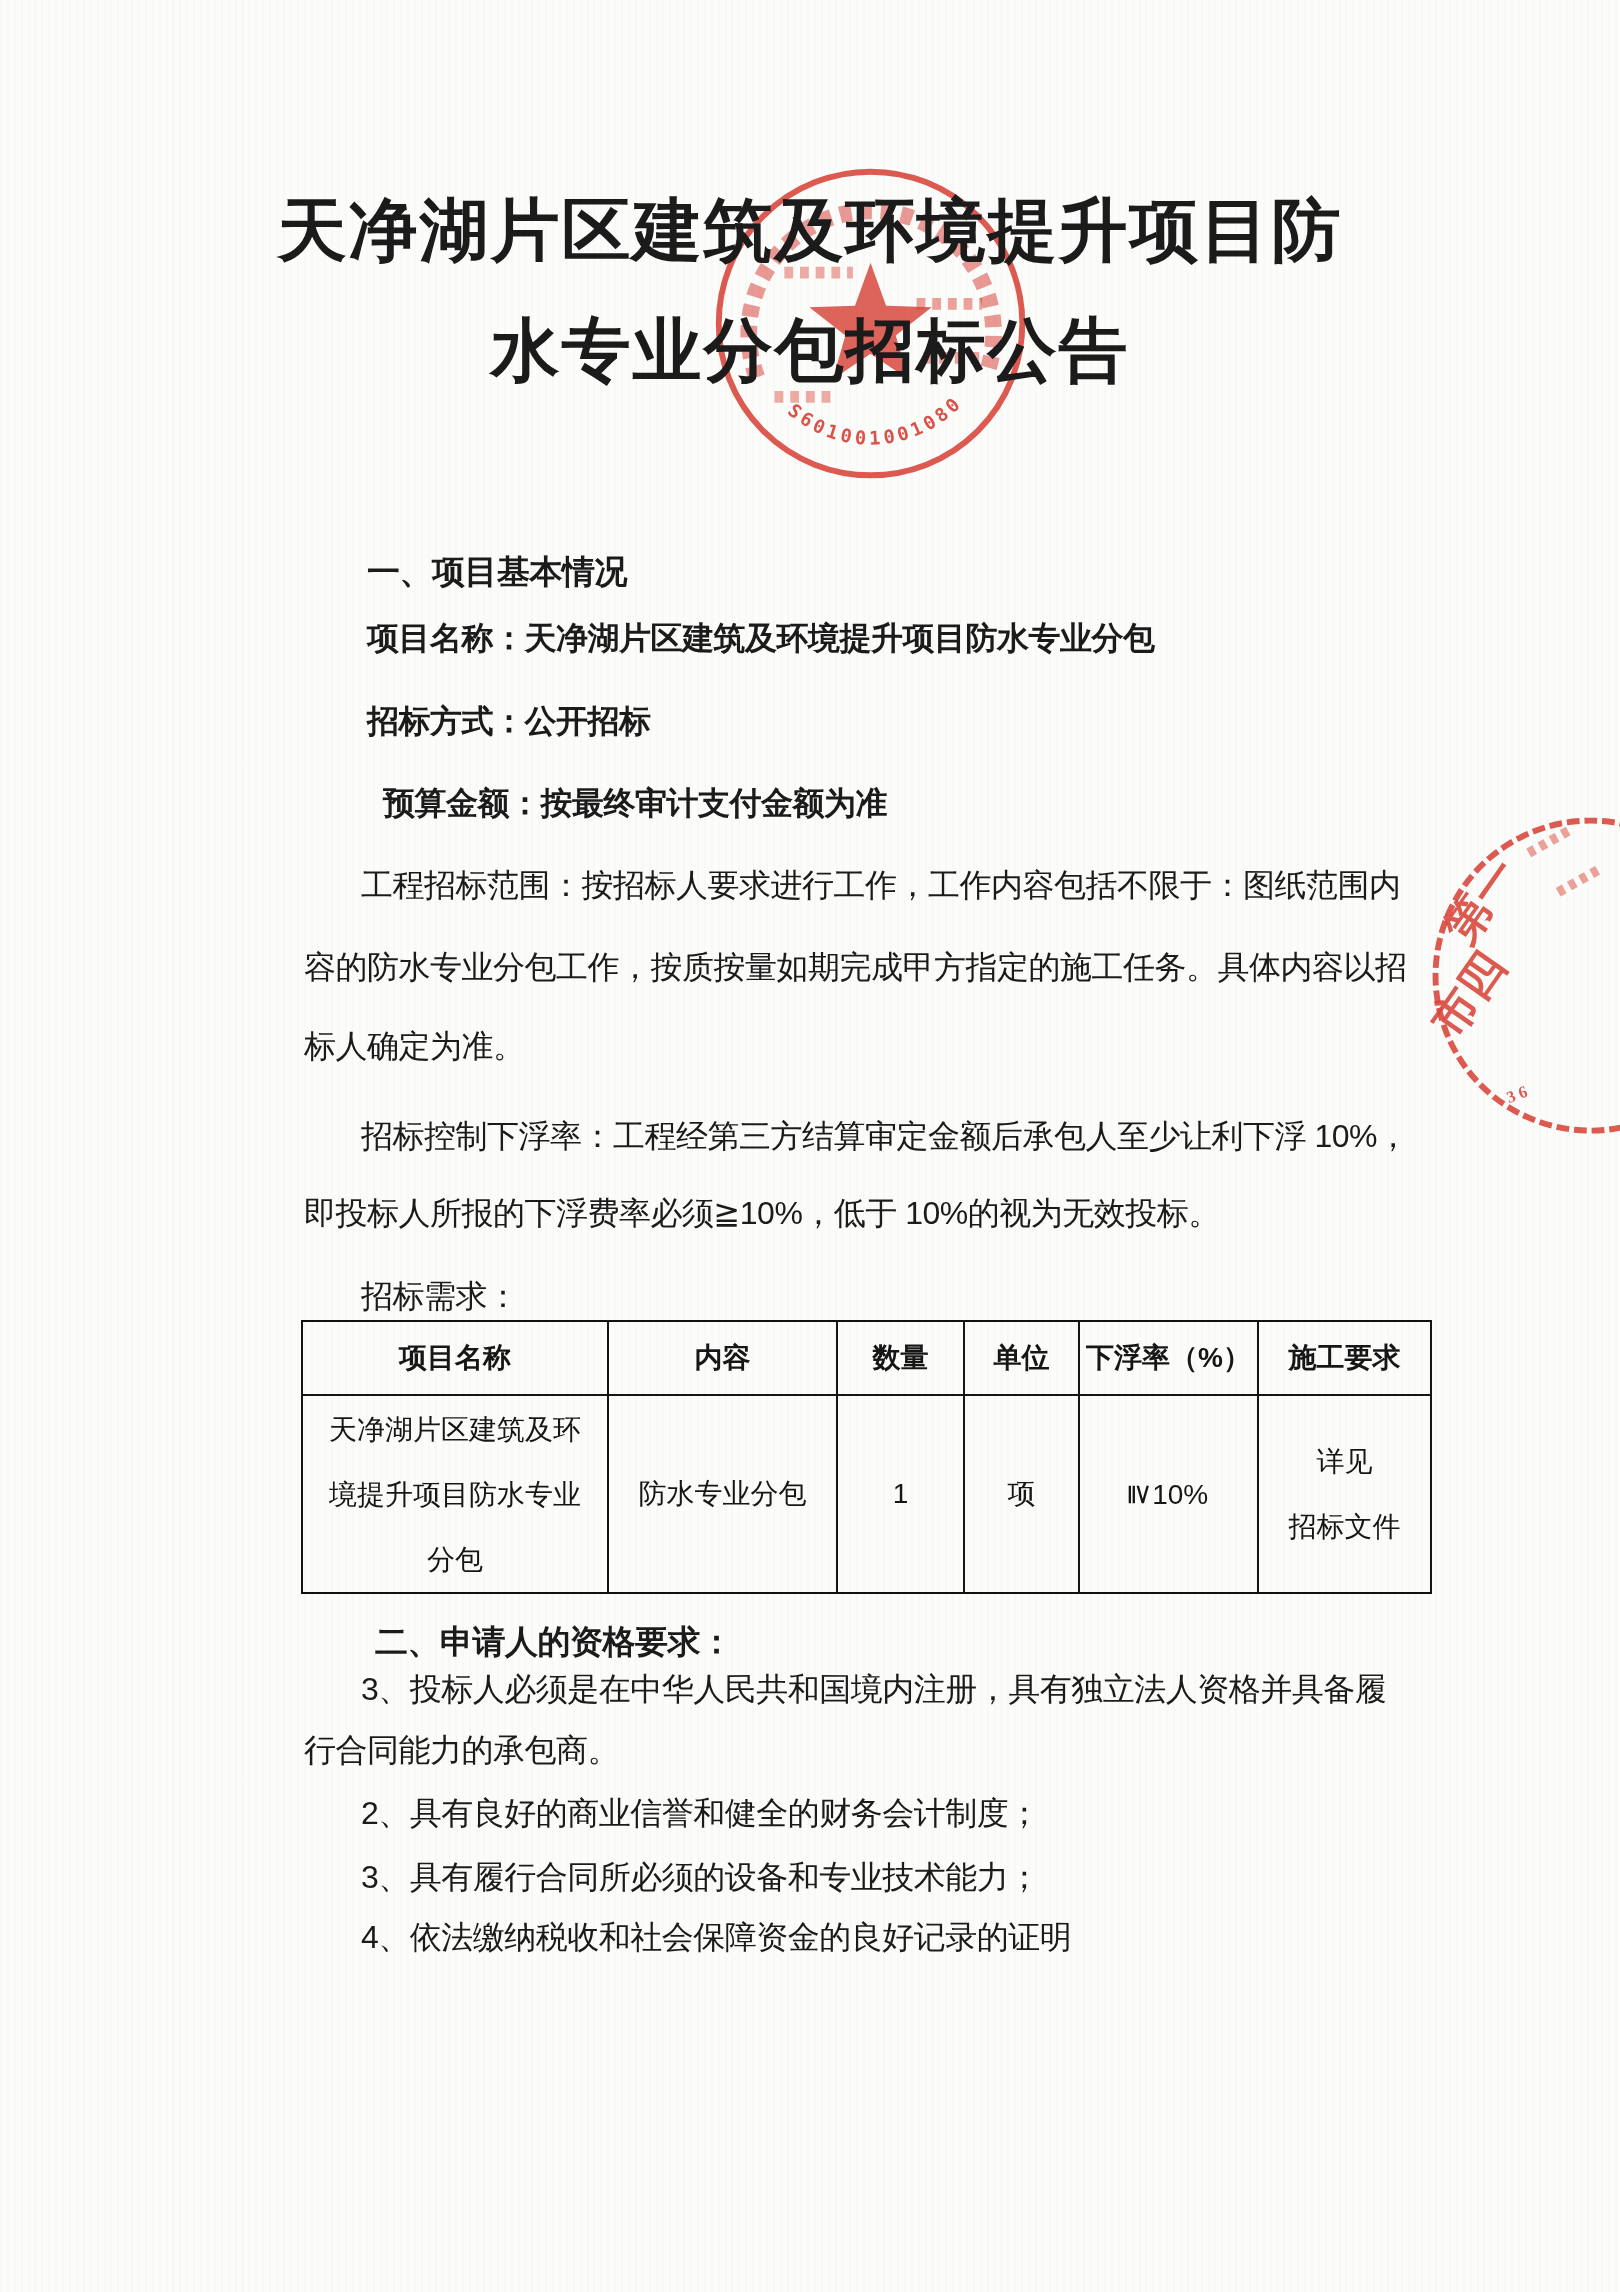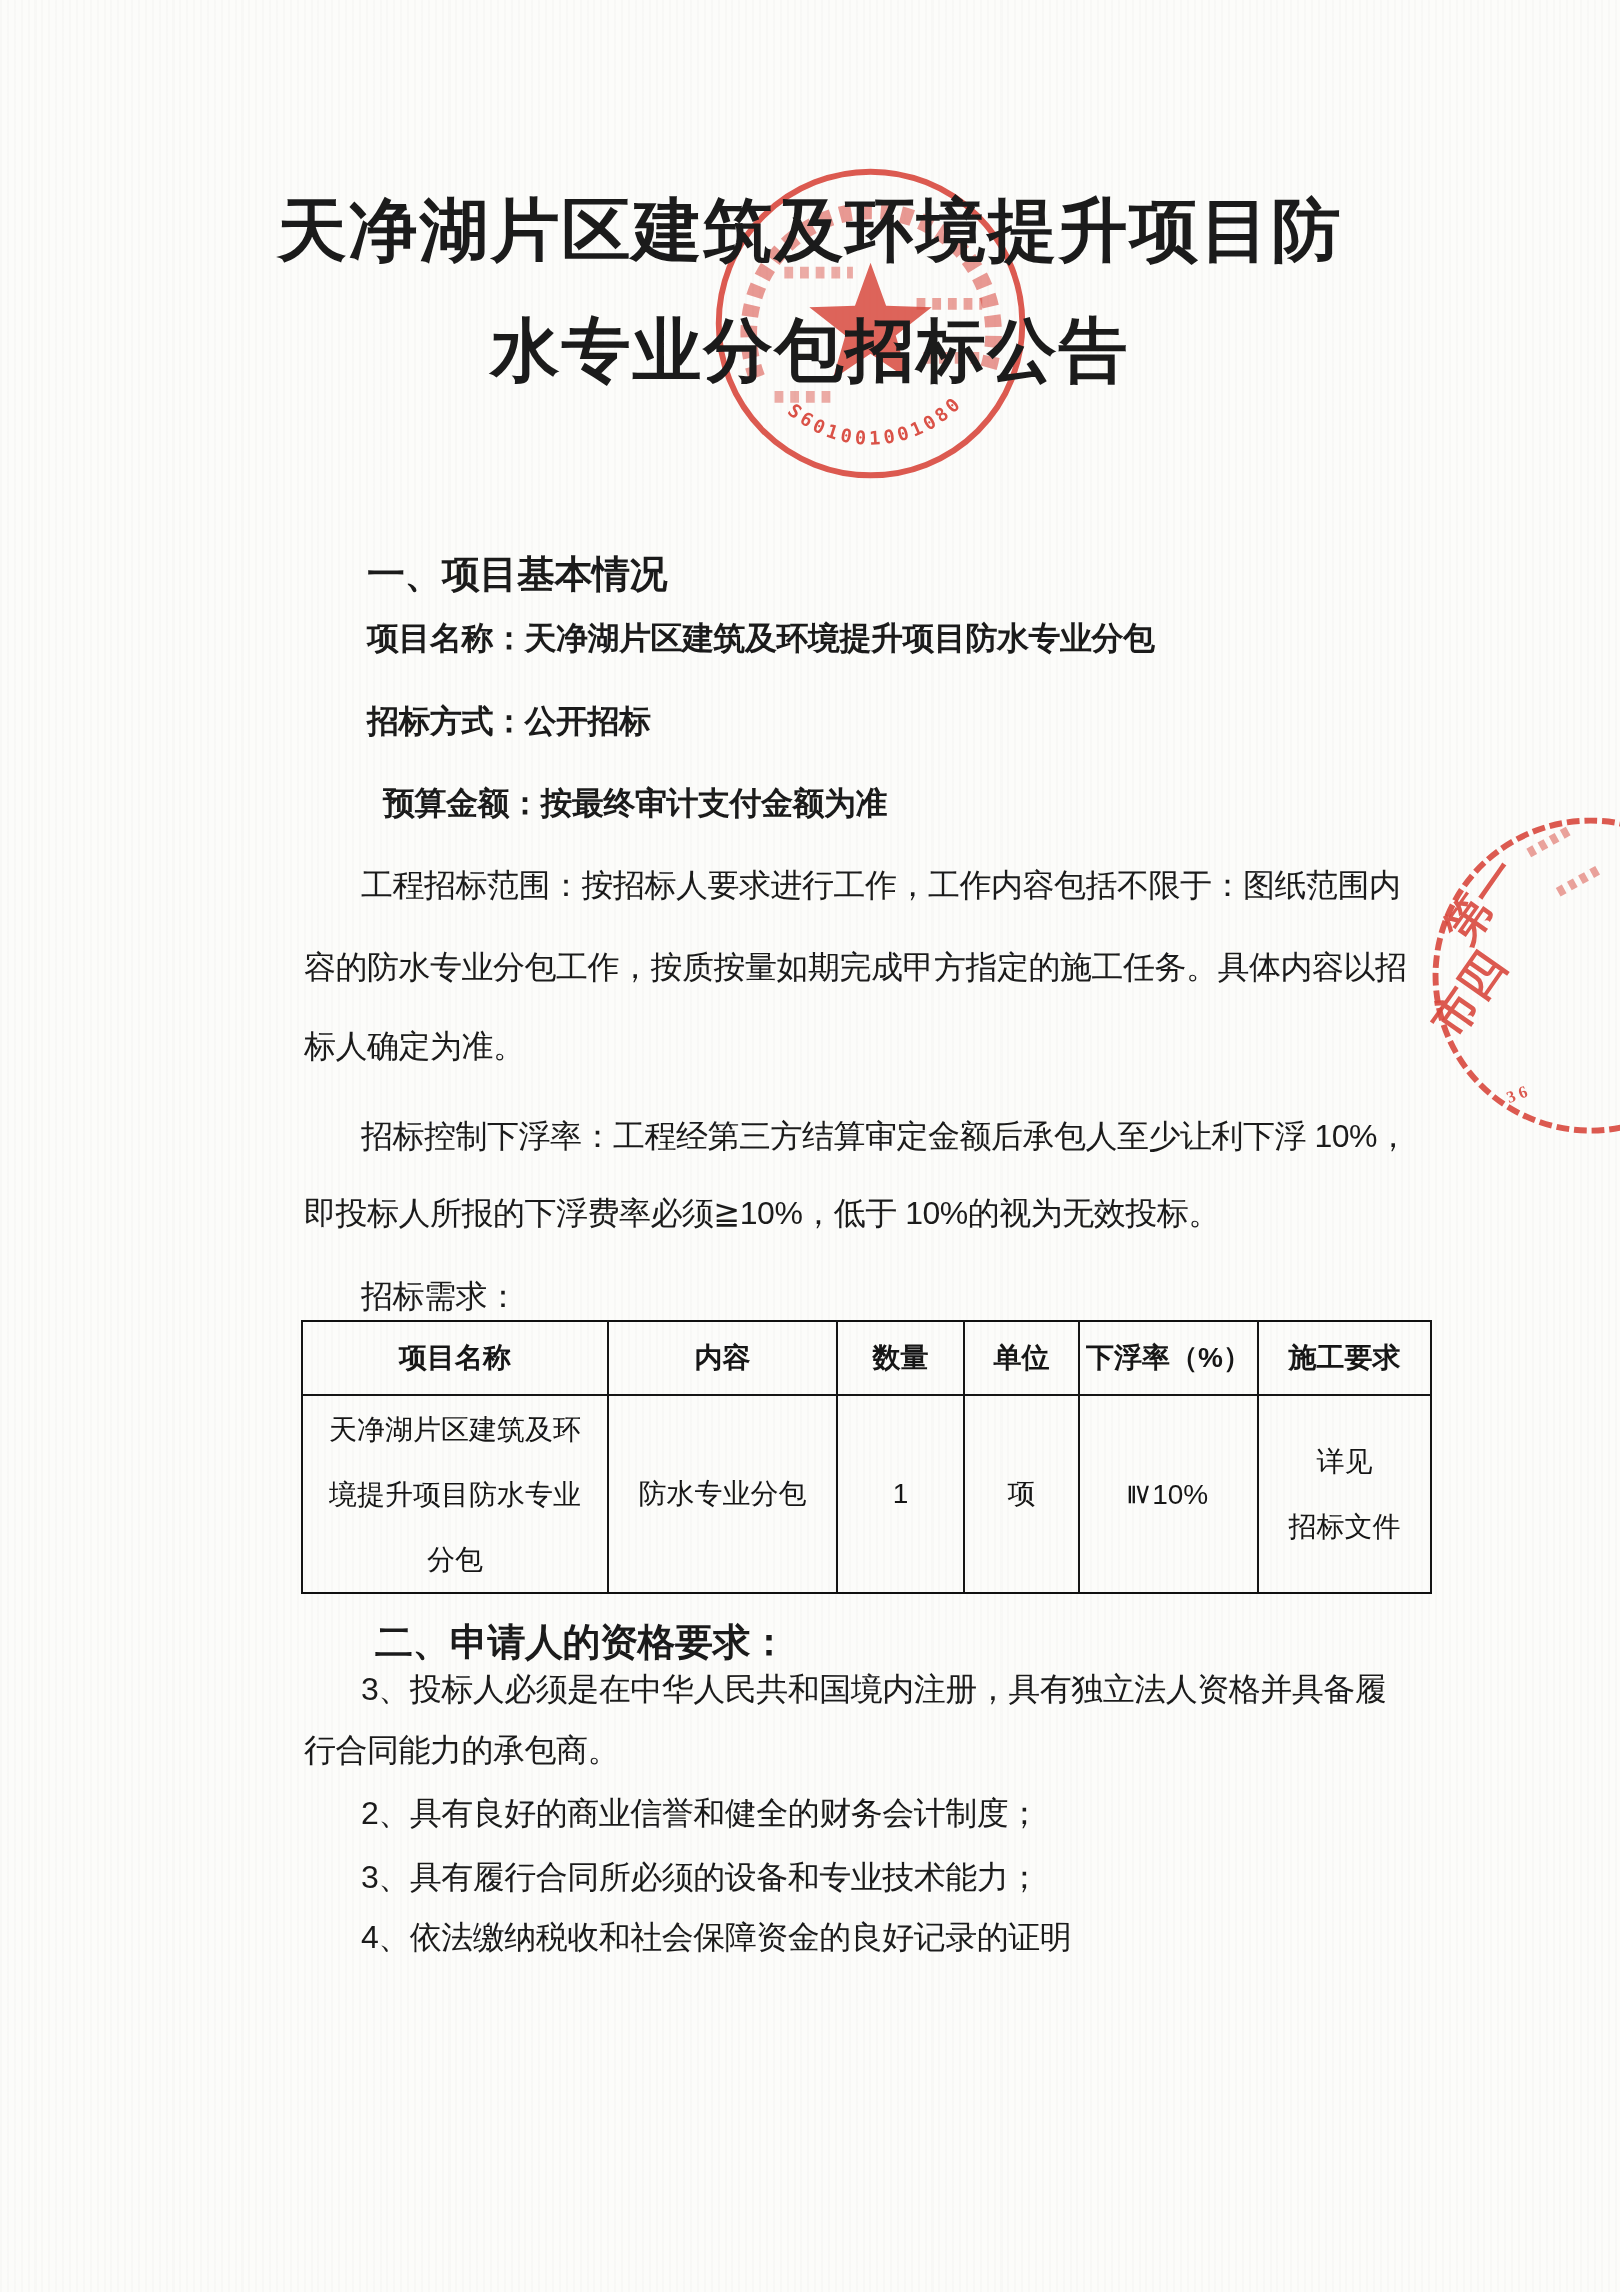--- a/index.html
+++ b/index.html
@@ -13,21 +13,21 @@
     overflow:hidden;
   }
   .abs{position:absolute;white-space:nowrap;}
   .title-line{
     left:0;width:1620px;text-align:center;
     font-family:Liberation Sans, sans-serif;
     font-size:69px;font-weight:700;letter-spacing:2px;line-height:1;
     z-index:3;
   }
   .body-line{font-size:32px;letter-spacing:-0.5px;line-height:1.2;z-index:3;}
-  .heading{font-weight:700;font-size:38px;}
+  .heading{font-weight:700;font-size:33px;}
   .seal-svg{position:absolute;z-index:2;opacity:0.92;}
   table.tender{
     position:absolute;left:301px;top:1320px;width:1130px;height:274px;
     border-collapse:collapse;table-layout:fixed;z-index:3;
     font-size:28px;color:#161616;
   }
   table.tender th,table.tender td{
     border:2px solid #151515;text-align:center;vertical-align:middle;
     padding:0;font-weight:400;
   }
@@ -125,20 +125,20 @@
       <span class="rate-rotated">≧</span><span>10%</span>
     </td>
     <td class="cell-multiline">
       <div>详见</div>
       <div>招标文件</div>
     </td>
   </tr>
 </tbody>
   </table>
 
-<div class="abs body-line heading" style="left:375px;top:1622px;font-family:Liberation Mono, monospace;">二、申请人的资格要求：</div>
+<div class="abs body-line heading" style="left:375px;top:1622px;">二、申请人的资格要求：</div>
 
 <div class="abs body-line" style="left:361px;top:1670px;">3、投标人必须是在中华人民共和国境内注册，具有独立法人资格并具备履</div>
 <div class="abs body-line" style="left:304px;top:1731px;">行合同能力的承包商。</div>
 <div class="abs body-line" style="left:361px;top:1794px;">2、具有良好的商业信誉和健全的财务会计制度；</div>
 <div class="abs body-line" style="left:361px;top:1858px;">3、具有履行合同所必须的设备和专业技术能力；</div>
 <div class="abs body-line" style="left:361px;top:1918px;">4、依法缴纳税收和社会保障资金的良好记录的证明</div>
 
 
 </body></html>

